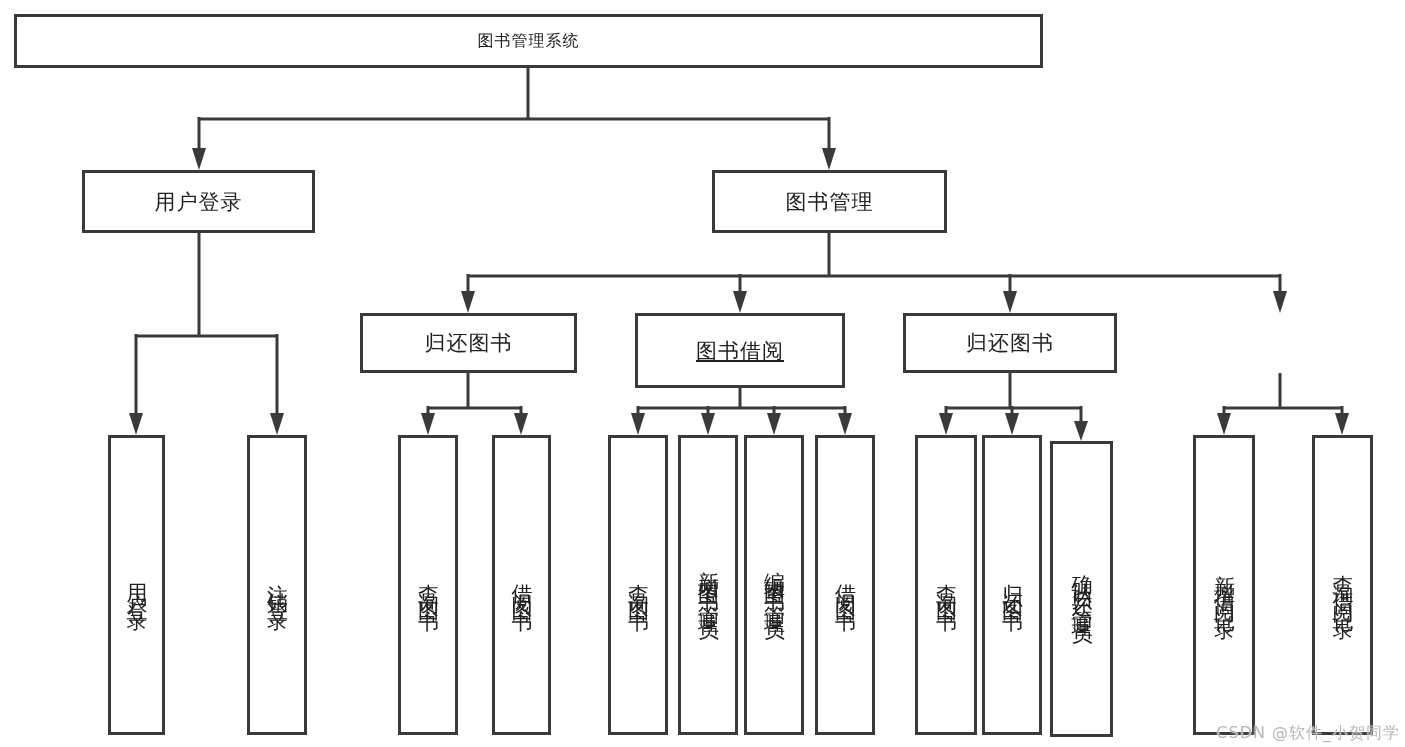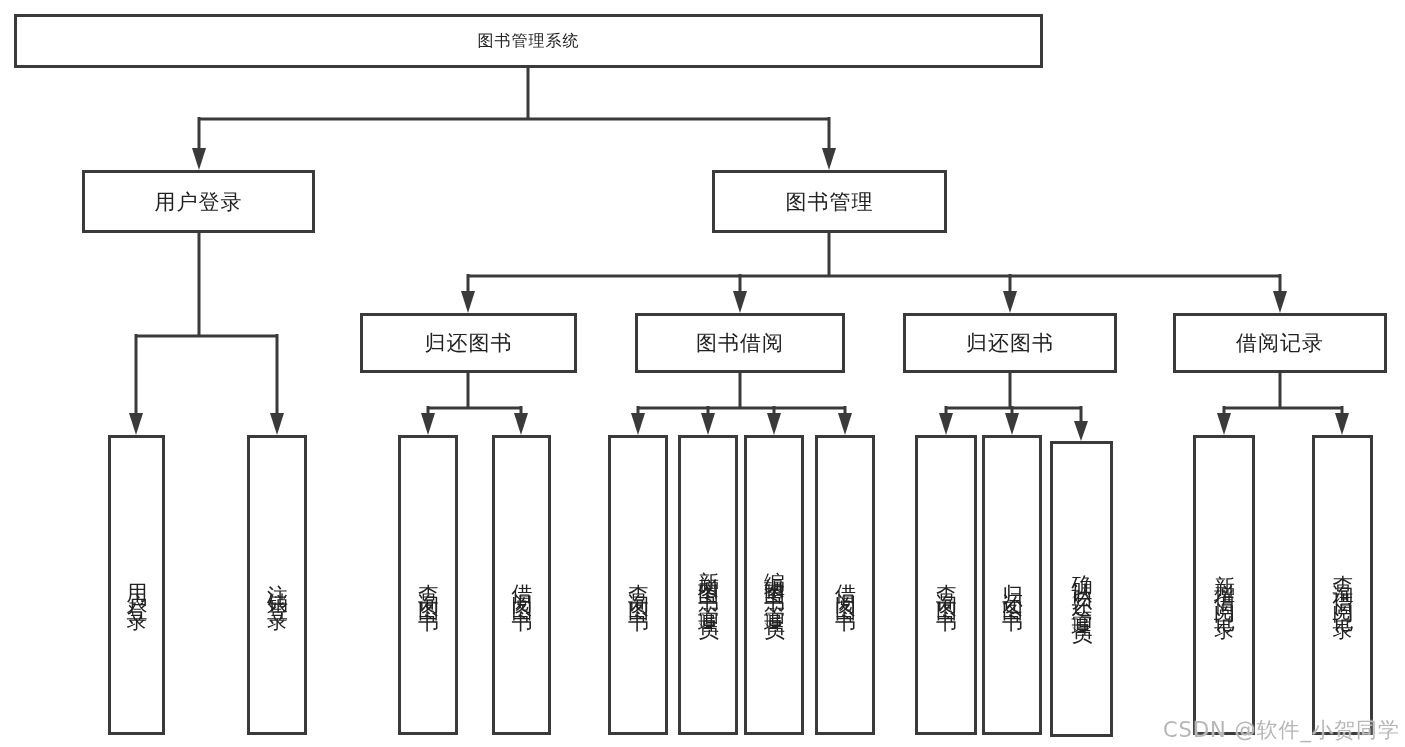--- a/index.html
+++ b/index.html
@@ -45,21 +45,21 @@
     color: #212121;
     font-size: 21px;
     letter-spacing: 9px;
     line-height: 1;
     white-space: nowrap;
   }
   .watermark {
     position: absolute;
     right: 5px;
     bottom: 3px;
-    font-size: 21px;
+    font-size: 16px;
     color: #b6b6b6;
     letter-spacing: 1px;
     text-shadow: 0 0 2px #ffffff;
     white-space: nowrap;
   }
 </style>
 </head>
 <body>
 
 <div class="canvas">
@@ -114,28 +114,25 @@
   <div class="box" style="left:82px; top:170px; width:233px; height:63px;">
     <span>用户登录</span>
   </div>
   <div class="box" style="left:712px; top:170px; width:235px; height:63px;font-family:Liberation Mono, monospace;">
     <span>图书管理</span>
   </div>
 
   <div class="box" style="left:360px; top:313px; width:217px; height:60px;">
     <span>归还图书</span>
   </div>
-  <div class="box" style="left:635px; top:313px; width:210px; height:60px;">
+  <div class="box" style="left:635px; top:313px; width:210px; height:75px;text-decoration:underline;">
     <span>图书借阅</span>
   </div>
   <div class="box" style="left:903px; top:313px; width:214px; height:60px;">
     <span>归还图书</span>
-  </div>
-  <div class="box" style="left:1173px; top:313px; width:214px; height:60px;">
-    <span>借阅记录</span>
   </div>
 
   <div class="leaf" style="left:108px; top:435px; width:57px; height:300px;">
     <span class="vtext">用户登录</span>
   </div>
   <div class="leaf" style="left:247px; top:435px; width:60px; height:300px;">
     <span class="vtext">注销登录</span>
   </div>
 
   <div class="leaf" style="left:398px; top:435px; width:60px; height:300px;">

